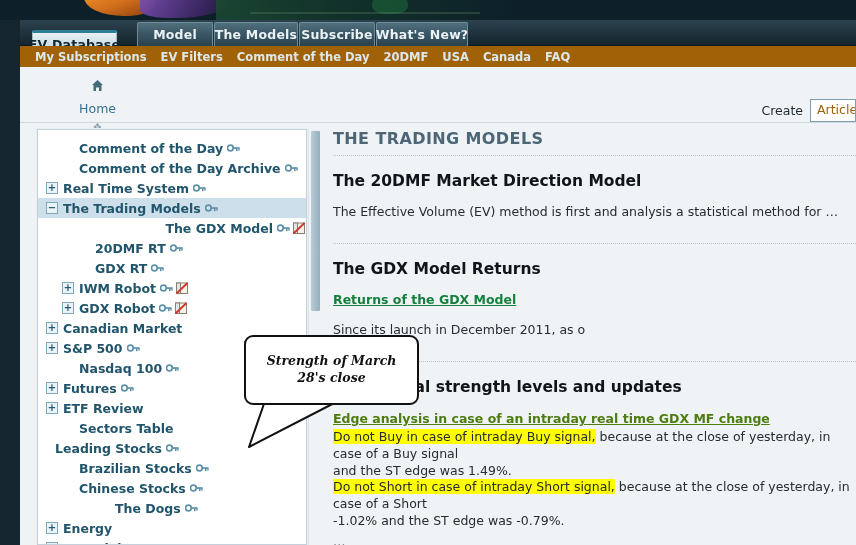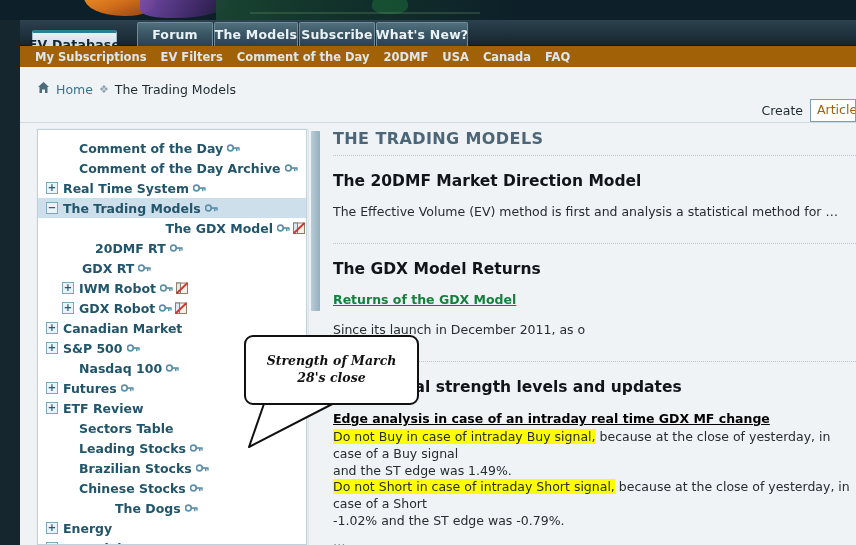--- a/index.html
+++ b/index.html
@@ -90,20 +90,21 @@
   #page {
     position:absolute; left:20px; top:67px; width:836px; height:478px;
     background:#eff3f6;
   }
 
   
   #breadcrumb {
     position:absolute; left:17px; top:12px; height:20px;
     display:flex; align-items:center; gap:6px;
     font-size:12.5px;
+    flex-direction:column;
   }
   #breadcrumb .home-ico { display:block; }
   #breadcrumb .crumb-link { color:#36728f; cursor:pointer; }
   #breadcrumb .sep { color:#8fa3ae; font-size:11px; line-height:1; }
   #breadcrumb .crumb-cur { color:#1d2a30; }
 
   
   #create-row {
     position:absolute; right:0px; top:32px;
     display:flex; align-items:center; gap:7px;
@@ -180,21 +181,21 @@
   .para {
     font-size:12.5px; color:#262c31; margin:14px 0 0 7px;
     line-height:1.35;
   }
   .underlink {
     font-size:12.5px; font-weight:bold; color:#15803d;
     text-decoration:underline; margin:14px 0 0 7px; cursor:pointer;
     display:inline-block;
   }
   .sub-bold {
-    font-size:12.5px; font-weight:bold; color:#000000;
+    font-size:12.5px; font-weight:bold; color:#4d7c0f;
     text-decoration:underline; margin:0 0 0 7px;
   }
   .hl { background:#ffff00; }
   .ellipsis { font-size:12.5px; color:#262c31; margin:4px 0 0 7px; }
 
   
   #callout-wrap {
     position:absolute; left:224px; top:268px; width:300px; height:115px;
     pointer-events:none;
   }
@@ -220,21 +221,21 @@
   <div class="art-purple"></div>
   <div class="art-green"></div>
   <div class="art-leaf"></div>
   <div class="art-line"></div>
 </div>
 
 <div id="left-rail"></div>
 
 <div id="tabbar">
     <div class="tab active" style="left: 12px; width: 85px; margin-top: 10px;">EV Database</div>
-    <div class="tab" style="left: 117px; width: 76px;">Forum</div>
+    <div class="tab" style="left: 117px; width: 76px;">Model</div>
     <div class="tab" style="left: 194px; width: 84px;">The Models</div>
     <div class="tab" style="left: 279px; width: 76px;">Subscribe</div>
     <div class="tab" style="left: 356px; width: 92px;">What's New?</div>
   </div>
 
 <div id="subnav">
     <span class="subitem">My Subscriptions</span>
     <span class="subitem">EV Filters</span>
     <span class="subitem">Comment of the Day</span>
     <span class="subitem">20DMF</span>
@@ -337,21 +338,21 @@
           <span class="lbl">20DMF RT</span>
           <span style="display: inline-flex;">
             <svg class="key-ico" width="13" height="10" viewBox="0 0 13 10">
               <circle cx="3.4" cy="5" r="2.9" fill="none" stroke="#5b8fa8" stroke-width="1.6"></circle>
               <rect x="5.6" y="4.2" width="7" height="1.7" fill="#5b8fa8"></rect>
               <rect x="9" y="5.6" width="1.5" height="2.6" fill="#5b8fa8"></rect>
               <rect x="11.3" y="5.6" width="1.4" height="2" fill="#5b8fa8"></rect>
             </svg>
           </span>
         </div>
-        <div class="tree-row" style="padding-left: 27px;">
+        <div class="tree-row" style="padding-left: 40px;">
           <span class="tw blank"></span>
           <span class="lbl">GDX RT</span>
           <span style="display: inline-flex;">
             <svg class="key-ico" width="13" height="10" viewBox="0 0 13 10">
               <circle cx="3.4" cy="5" r="2.9" fill="none" stroke="#5b8fa8" stroke-width="1.6"></circle>
               <rect x="5.6" y="4.2" width="7" height="1.7" fill="#5b8fa8"></rect>
               <rect x="9" y="5.6" width="1.5" height="2.6" fill="#5b8fa8"></rect>
               <rect x="11.3" y="5.6" width="1.4" height="2" fill="#5b8fa8"></rect>
             </svg>
           </span>
@@ -435,21 +436,21 @@
           </span>
         </div>
         <div class="tree-row" style="padding-left: 8px;">
           <span class="tw">+</span>
           <span class="lbl">ETF Review</span>
         </div>
         <div class="tree-row" style="padding-left: 24px;">
           <span class="tw blank"></span>
           <span class="lbl">Sectors Table</span>
         </div>
-        <div class="tree-row" style="padding-left: 24px;">
+        <div class="tree-row" style="">
           <span class="tw blank"></span>
           <span class="lbl">Leading Stocks</span>
           <span style="display: inline-flex;">
             <svg class="key-ico" width="13" height="10" viewBox="0 0 13 10">
               <circle cx="3.4" cy="5" r="2.9" fill="none" stroke="#5b8fa8" stroke-width="1.6"></circle>
               <rect x="5.6" y="4.2" width="7" height="1.7" fill="#5b8fa8"></rect>
               <rect x="9" y="5.6" width="1.5" height="2.6" fill="#5b8fa8"></rect>
               <rect x="11.3" y="5.6" width="1.4" height="2" fill="#5b8fa8"></rect>
             </svg>
           </span>

